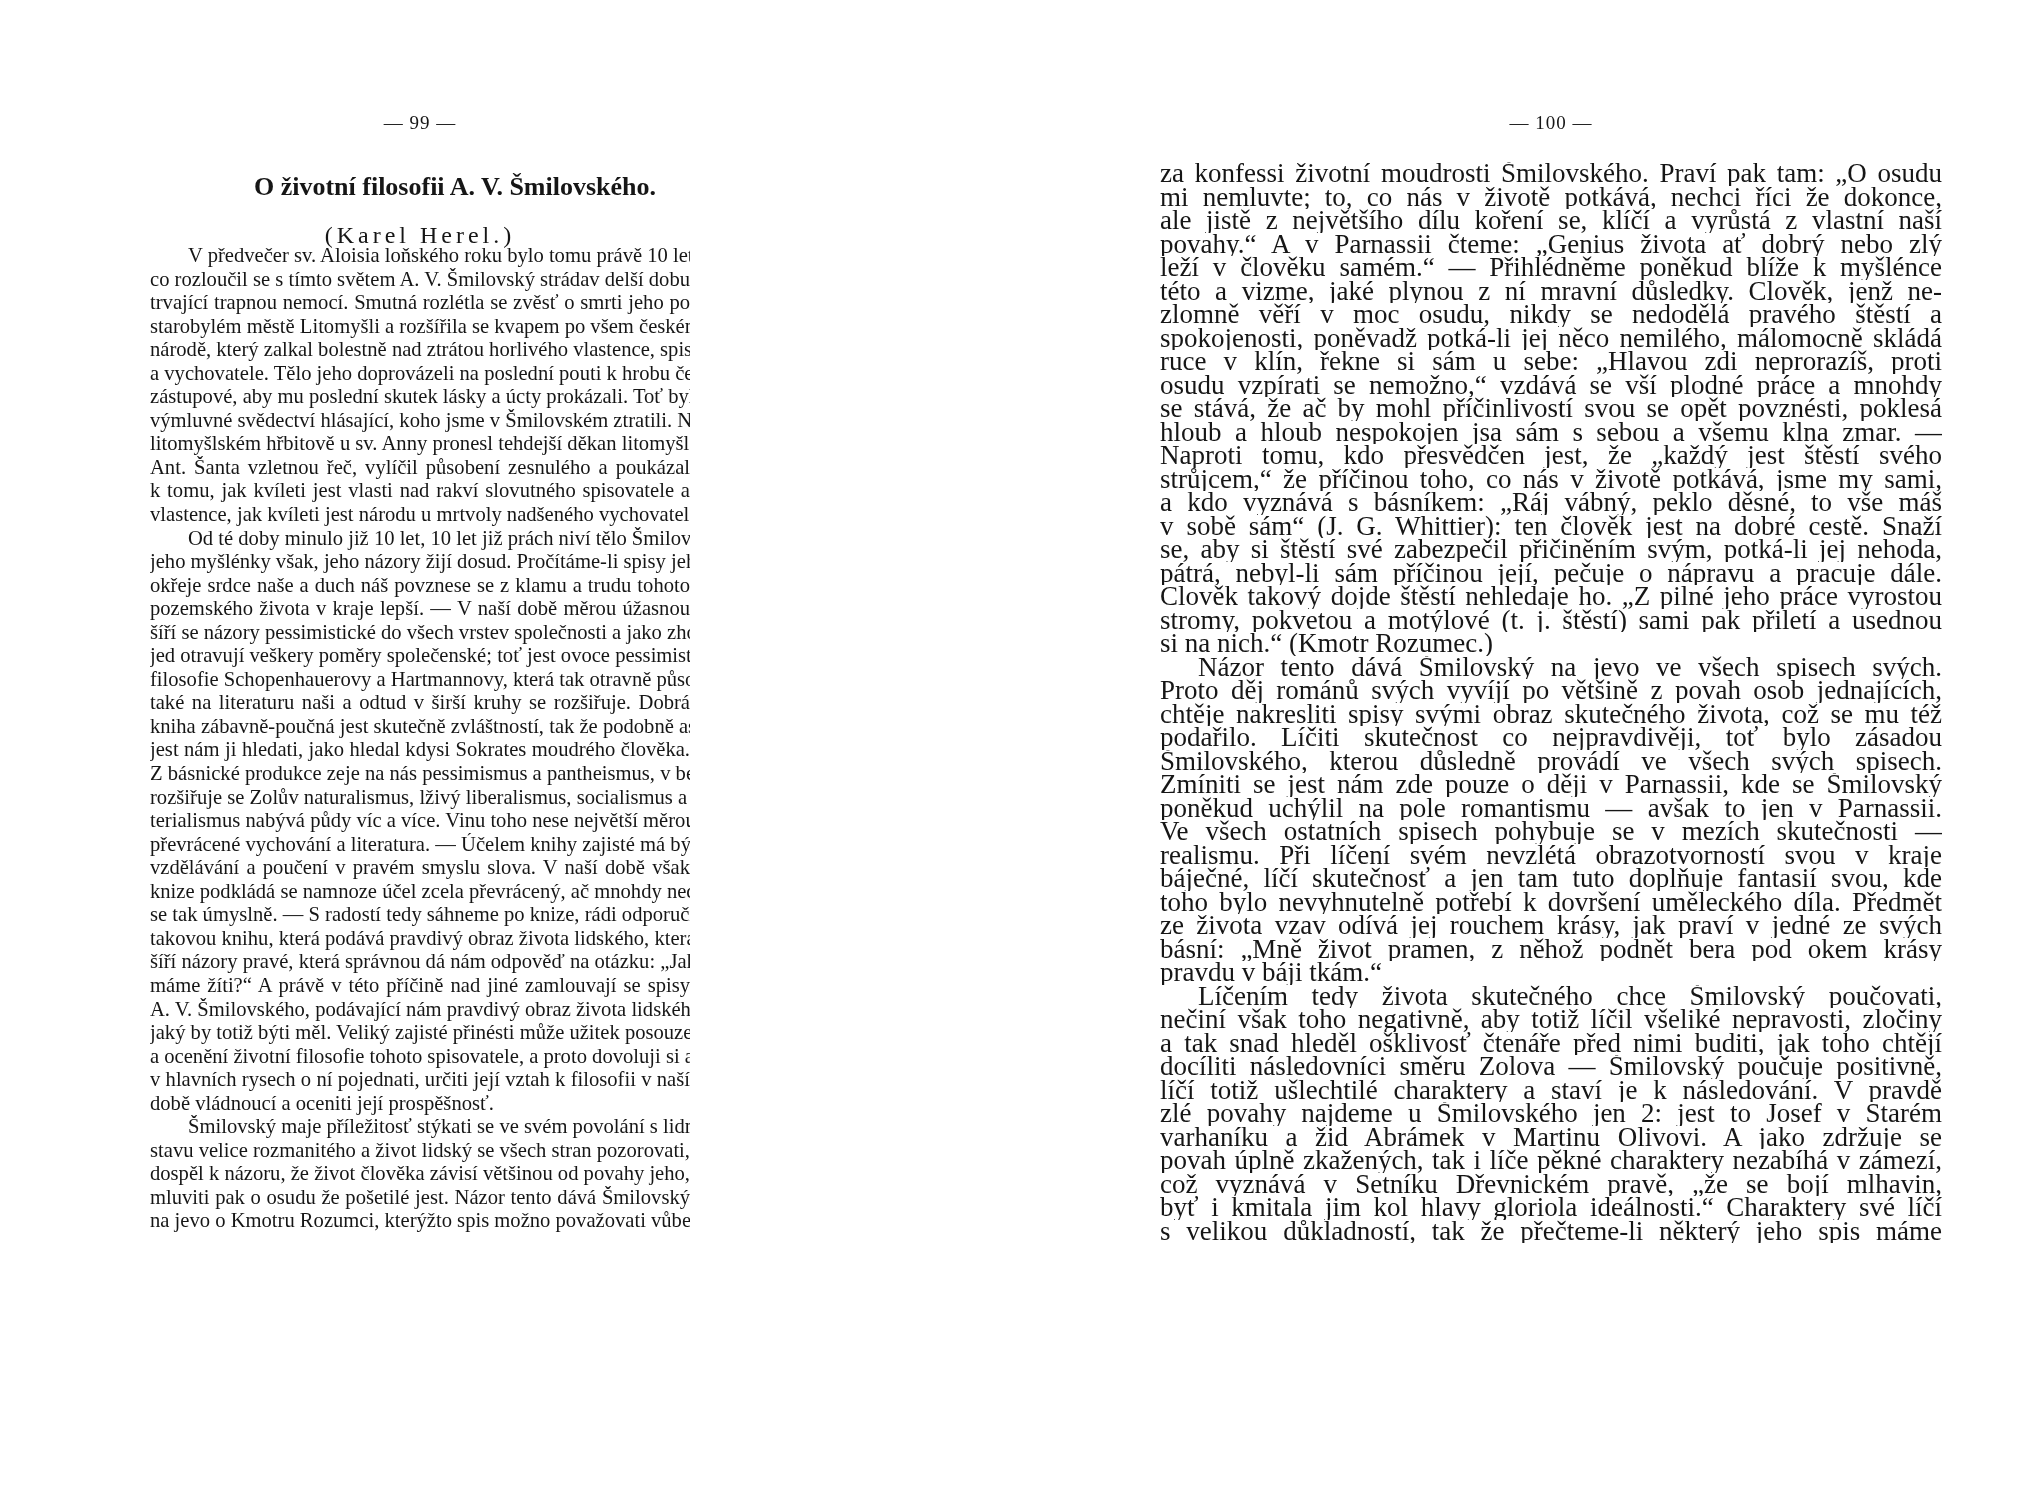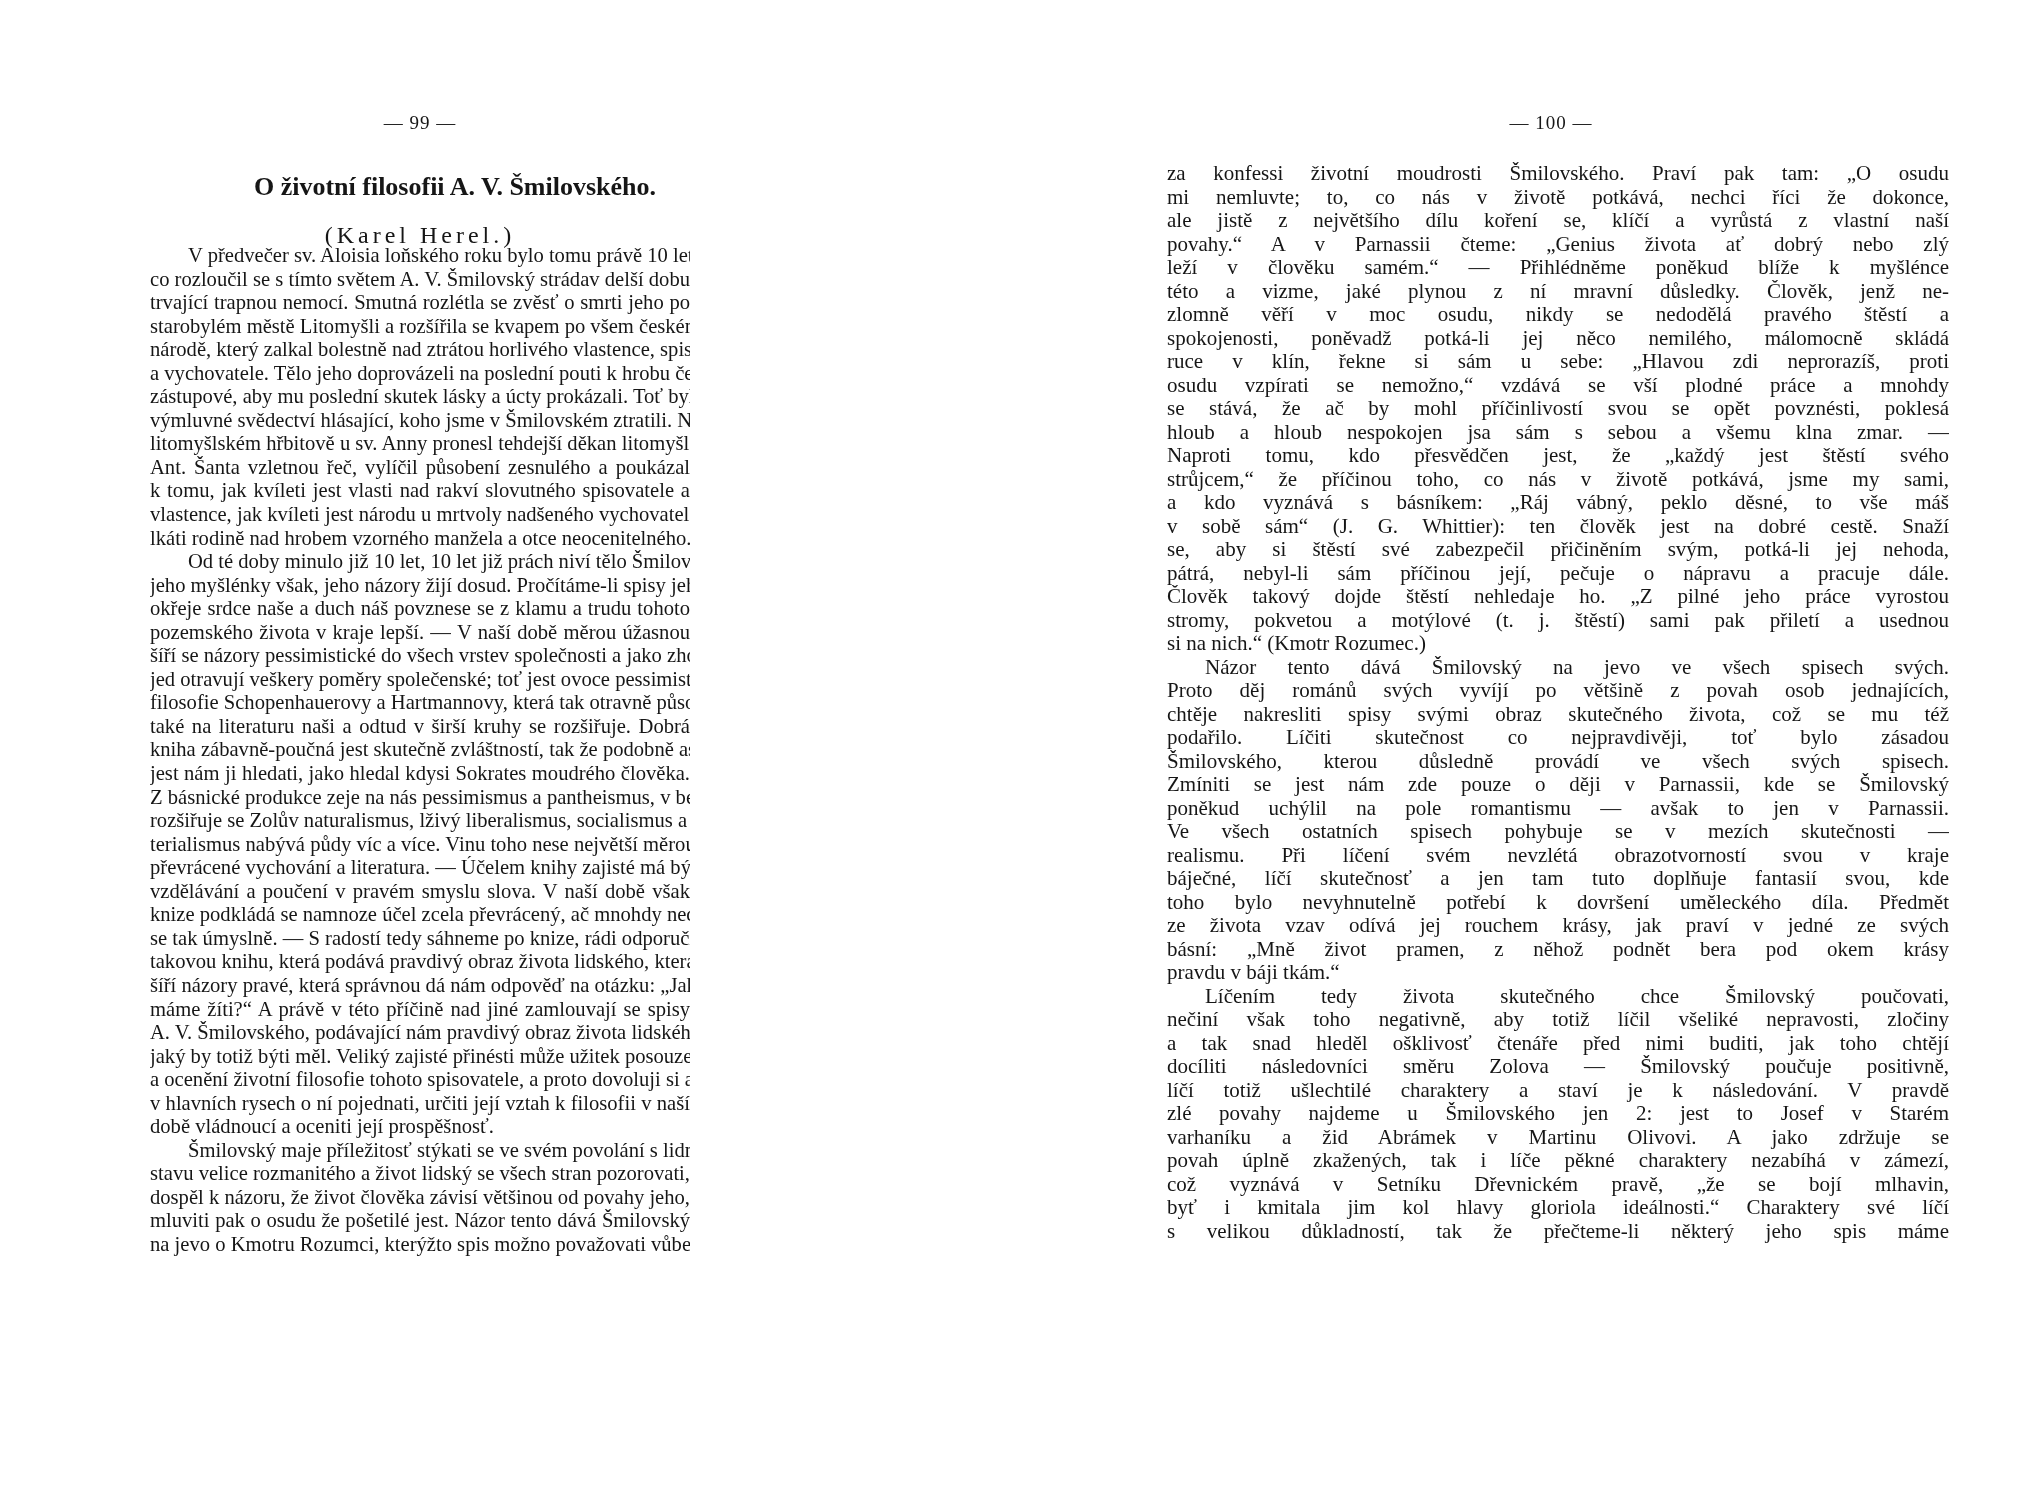--- a/index.html
+++ b/index.html
@@ -6,21 +6,21 @@
   body { width:2038px; height:1500px; background:#ffffff; position:relative; overflow:hidden;
          font-family:"Liberation Serif","DejaVu Serif",serif; color:#161616; }
   .page { position:absolute; top:0; height:1500px; }
   #left { left:150px; width:540px; }
   #right { left:1160px; width:782px; }
   .pnum { position:absolute; top:112px; width:100%; text-align:center; font-size:19px; letter-spacing:1px; }
   .title { position:absolute; top:172px; left:70px; width:470px; text-align:center; font-size:26px; font-weight:bold; white-space:nowrap; }
   .author { position:absolute; top:222px; left:0; width:100%; text-align:center; font-size:24px; letter-spacing:4px; }
   .body { position:absolute; left:0; width:100%; font-size:20.6px; line-height:23.55px; text-align:justify; }
   #left .body { top:244px; }
-  #right .body { top:162px; font-size:21px; line-height:23.5px;margin-left:7px; }
+  #right .body { top:162px; font-size:27px; line-height:23.5px; }
   .line { display:block; white-space:nowrap; text-align:justify; text-align-last:justify; overflow:hidden; }
   .line.last { text-align-last:left; }
   .line.indent { padding-left:38px; }
 </style>
 </head>
 <body>
 
 <div class="page" id="left">
   <div class="pnum">— 99 —</div>
   <div class="title">O životní filosofii A. V. Šmilovského.</div>
@@ -31,21 +31,20 @@
       <span class="line">trvající trapnou nemocí. Smutná rozlétla se zvěsť o smrti jeho po</span>
       <span class="line">starobylém městě Litomyšli a rozšířila se kvapem po všem českém</span>
       <span class="line">národě, který zalkal bolestně nad ztrátou horlivého vlastence, spisovatele</span>
       <span class="line">a vychovatele. Tělo jeho doprovázeli na poslední pouti k hrobu četní</span>
       <span class="line">zástupové, aby mu poslední skutek lásky a úcty prokázali. Toť bylo</span>
       <span class="line">výmluvné svědectví hlásající, koho jsme v Šmilovském ztratili. Na</span>
       <span class="line">litomyšlském hřbitově u sv. Anny pronesl tehdejší děkan litomyšlský</span>
       <span class="line">Ant. Šanta vzletnou řeč, vylíčil působení zesnulého a poukázal</span>
       <span class="line">k tomu, jak kvíleti jest vlasti nad rakví slovutného spisovatele a</span>
       <span class="line">vlastence, jak kvíleti jest národu u mrtvoly nadšeného vychovatele, jak</span>
-      <span class="line last">lkáti rodině nad hrobem vzorného manžela a otce neocenitelného.</span>
       <span class="line indent">Od té doby minulo již 10 let, 10 let již prách niví tělo Šmilovského,</span>
       <span class="line">jeho myšlénky však, jeho názory žijí dosud. Pročítáme-li spisy jeho,</span>
       <span class="line">okřeje srdce naše a duch náš povznese se z klamu a trudu tohoto</span>
       <span class="line">pozemského života v kraje lepší. — V naší době měrou úžasnou</span>
       <span class="line">šíří se názory pessimistické do všech vrstev společnosti a jako zhoubný</span>
       <span class="line">jed otravují veškery poměry společenské; toť jest ovoce pessimistické</span>
       <span class="line">filosofie Schopenhauerovy a Hartmannovy, která tak otravně působí</span>
       <span class="line">také na literaturu naši a odtud v širší kruhy se rozšiřuje. Dobrá</span>
       <span class="line">kniha zábavně-poučná jest skutečně zvláštností, tak že podobně asi</span>
       <span class="line">jest nám ji hledati, jako hledal kdysi Sokrates moudrého člověka.</span>

